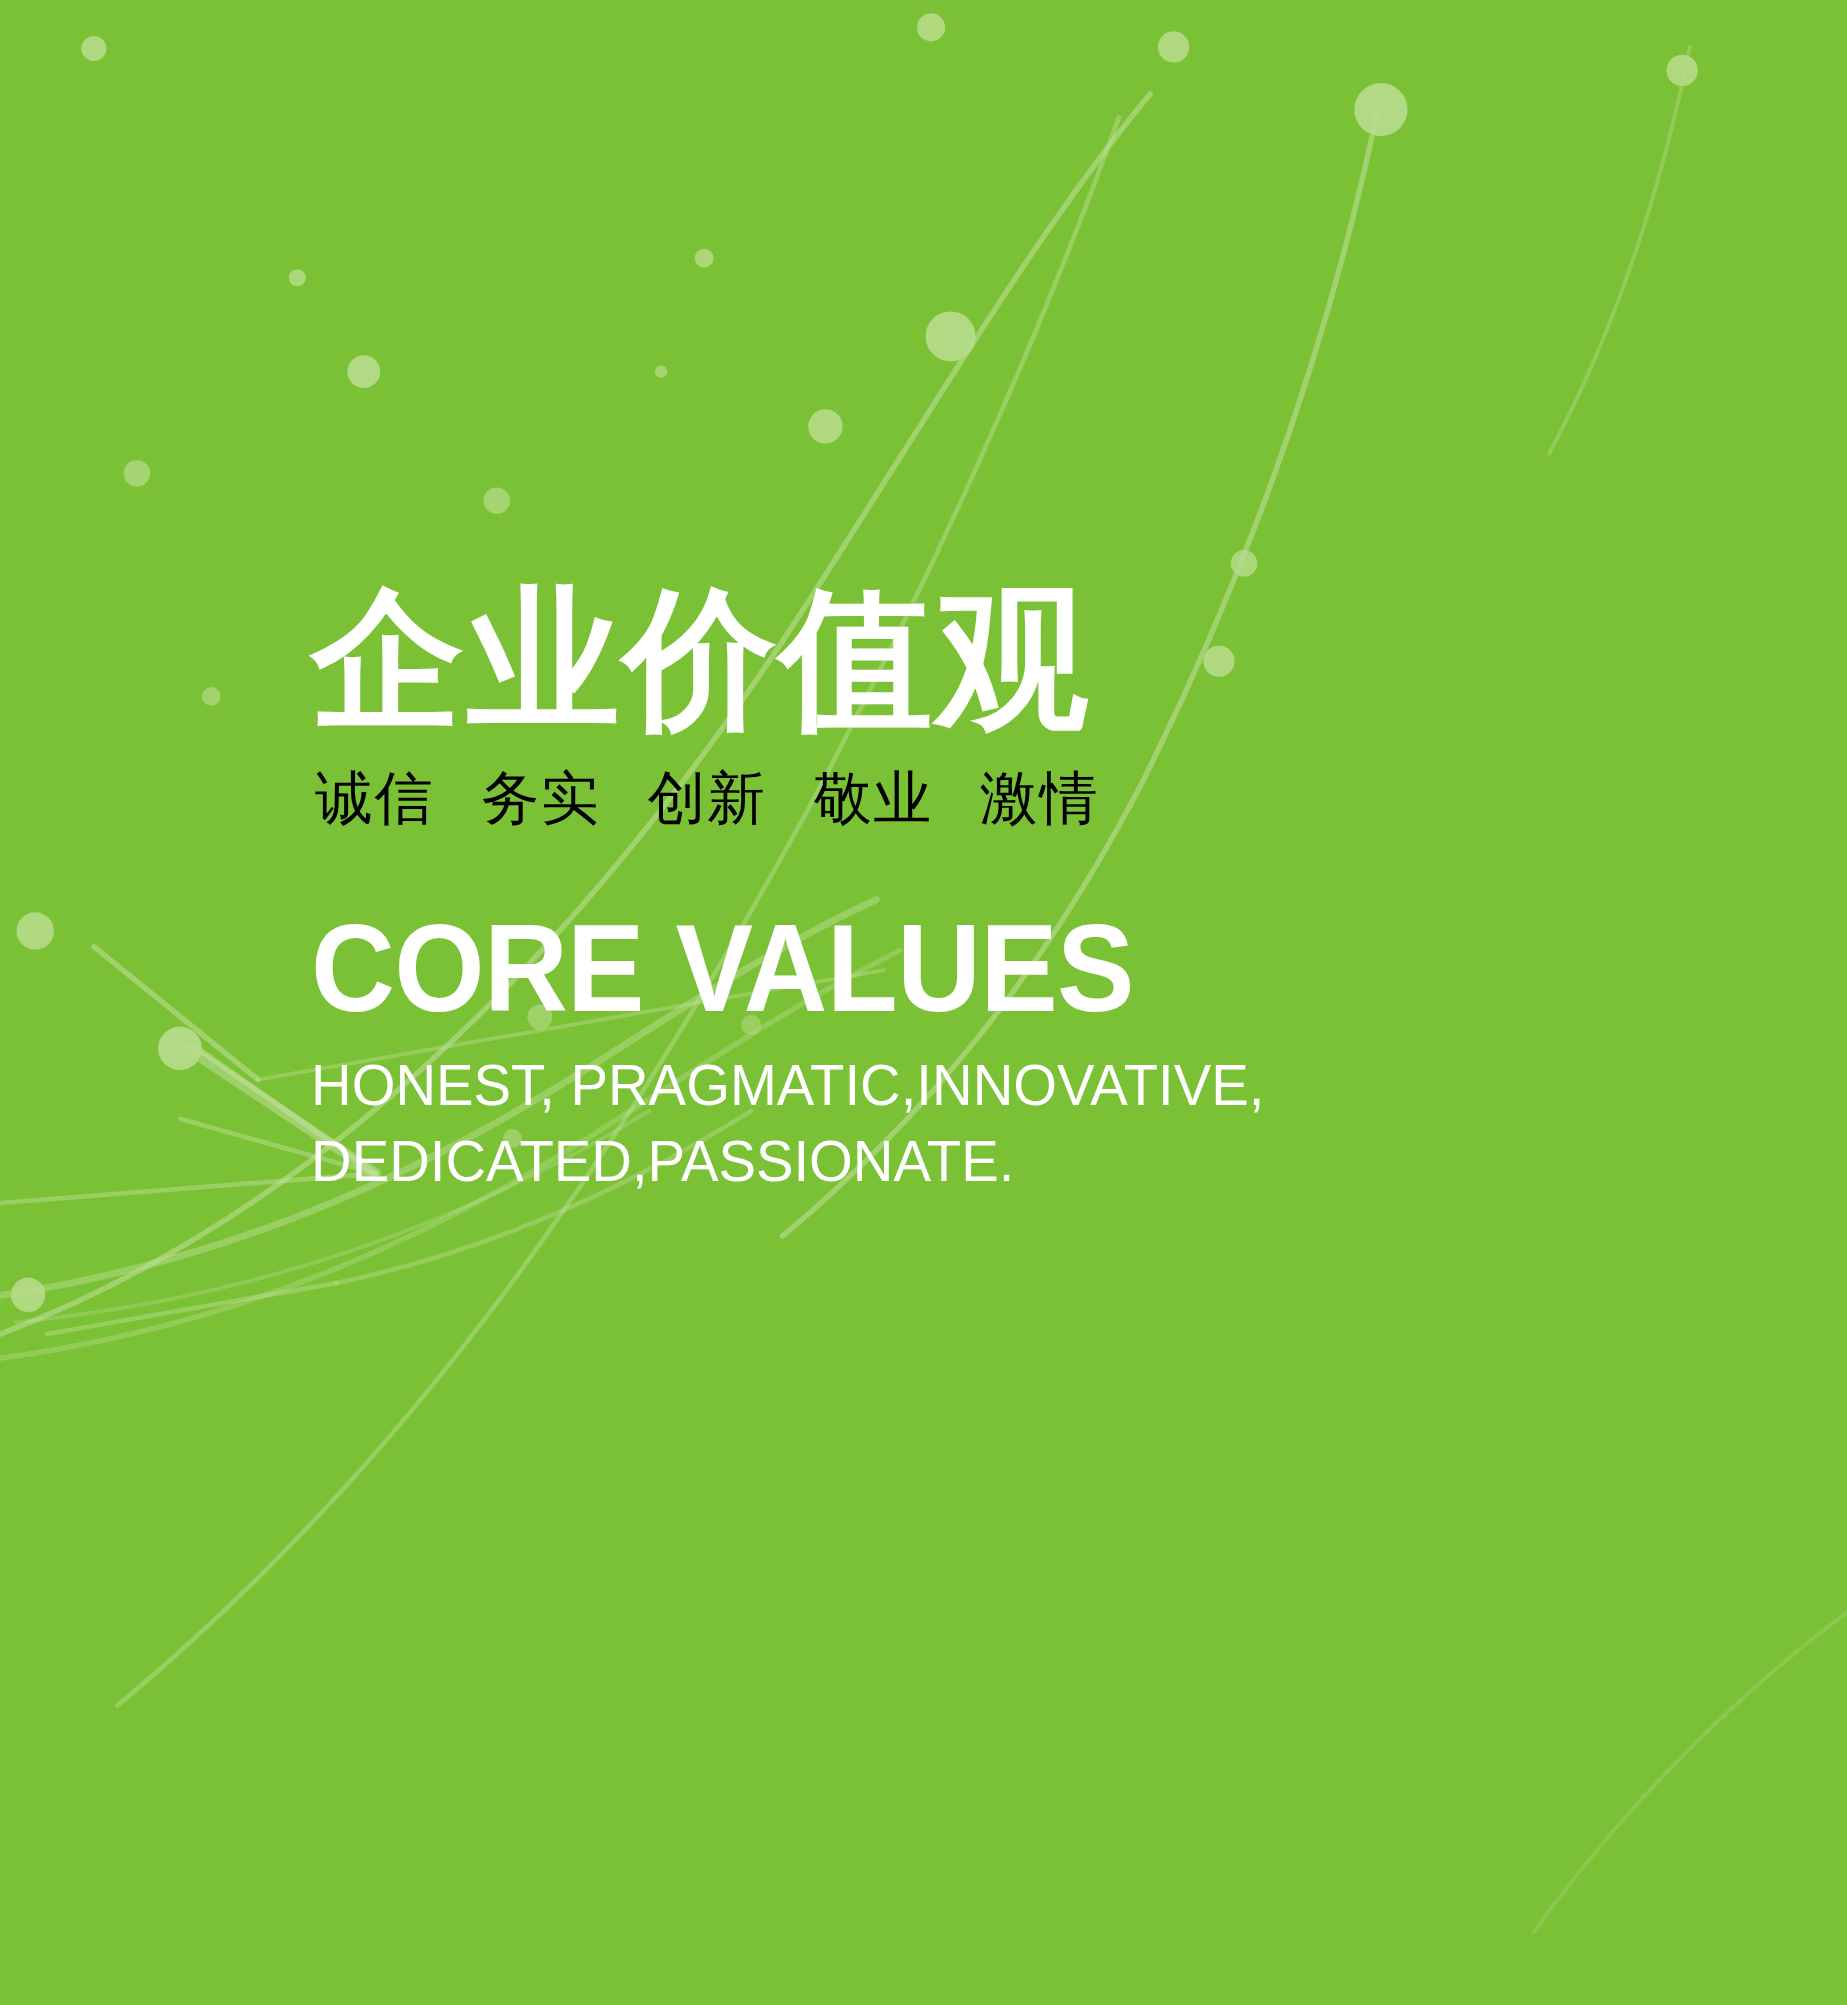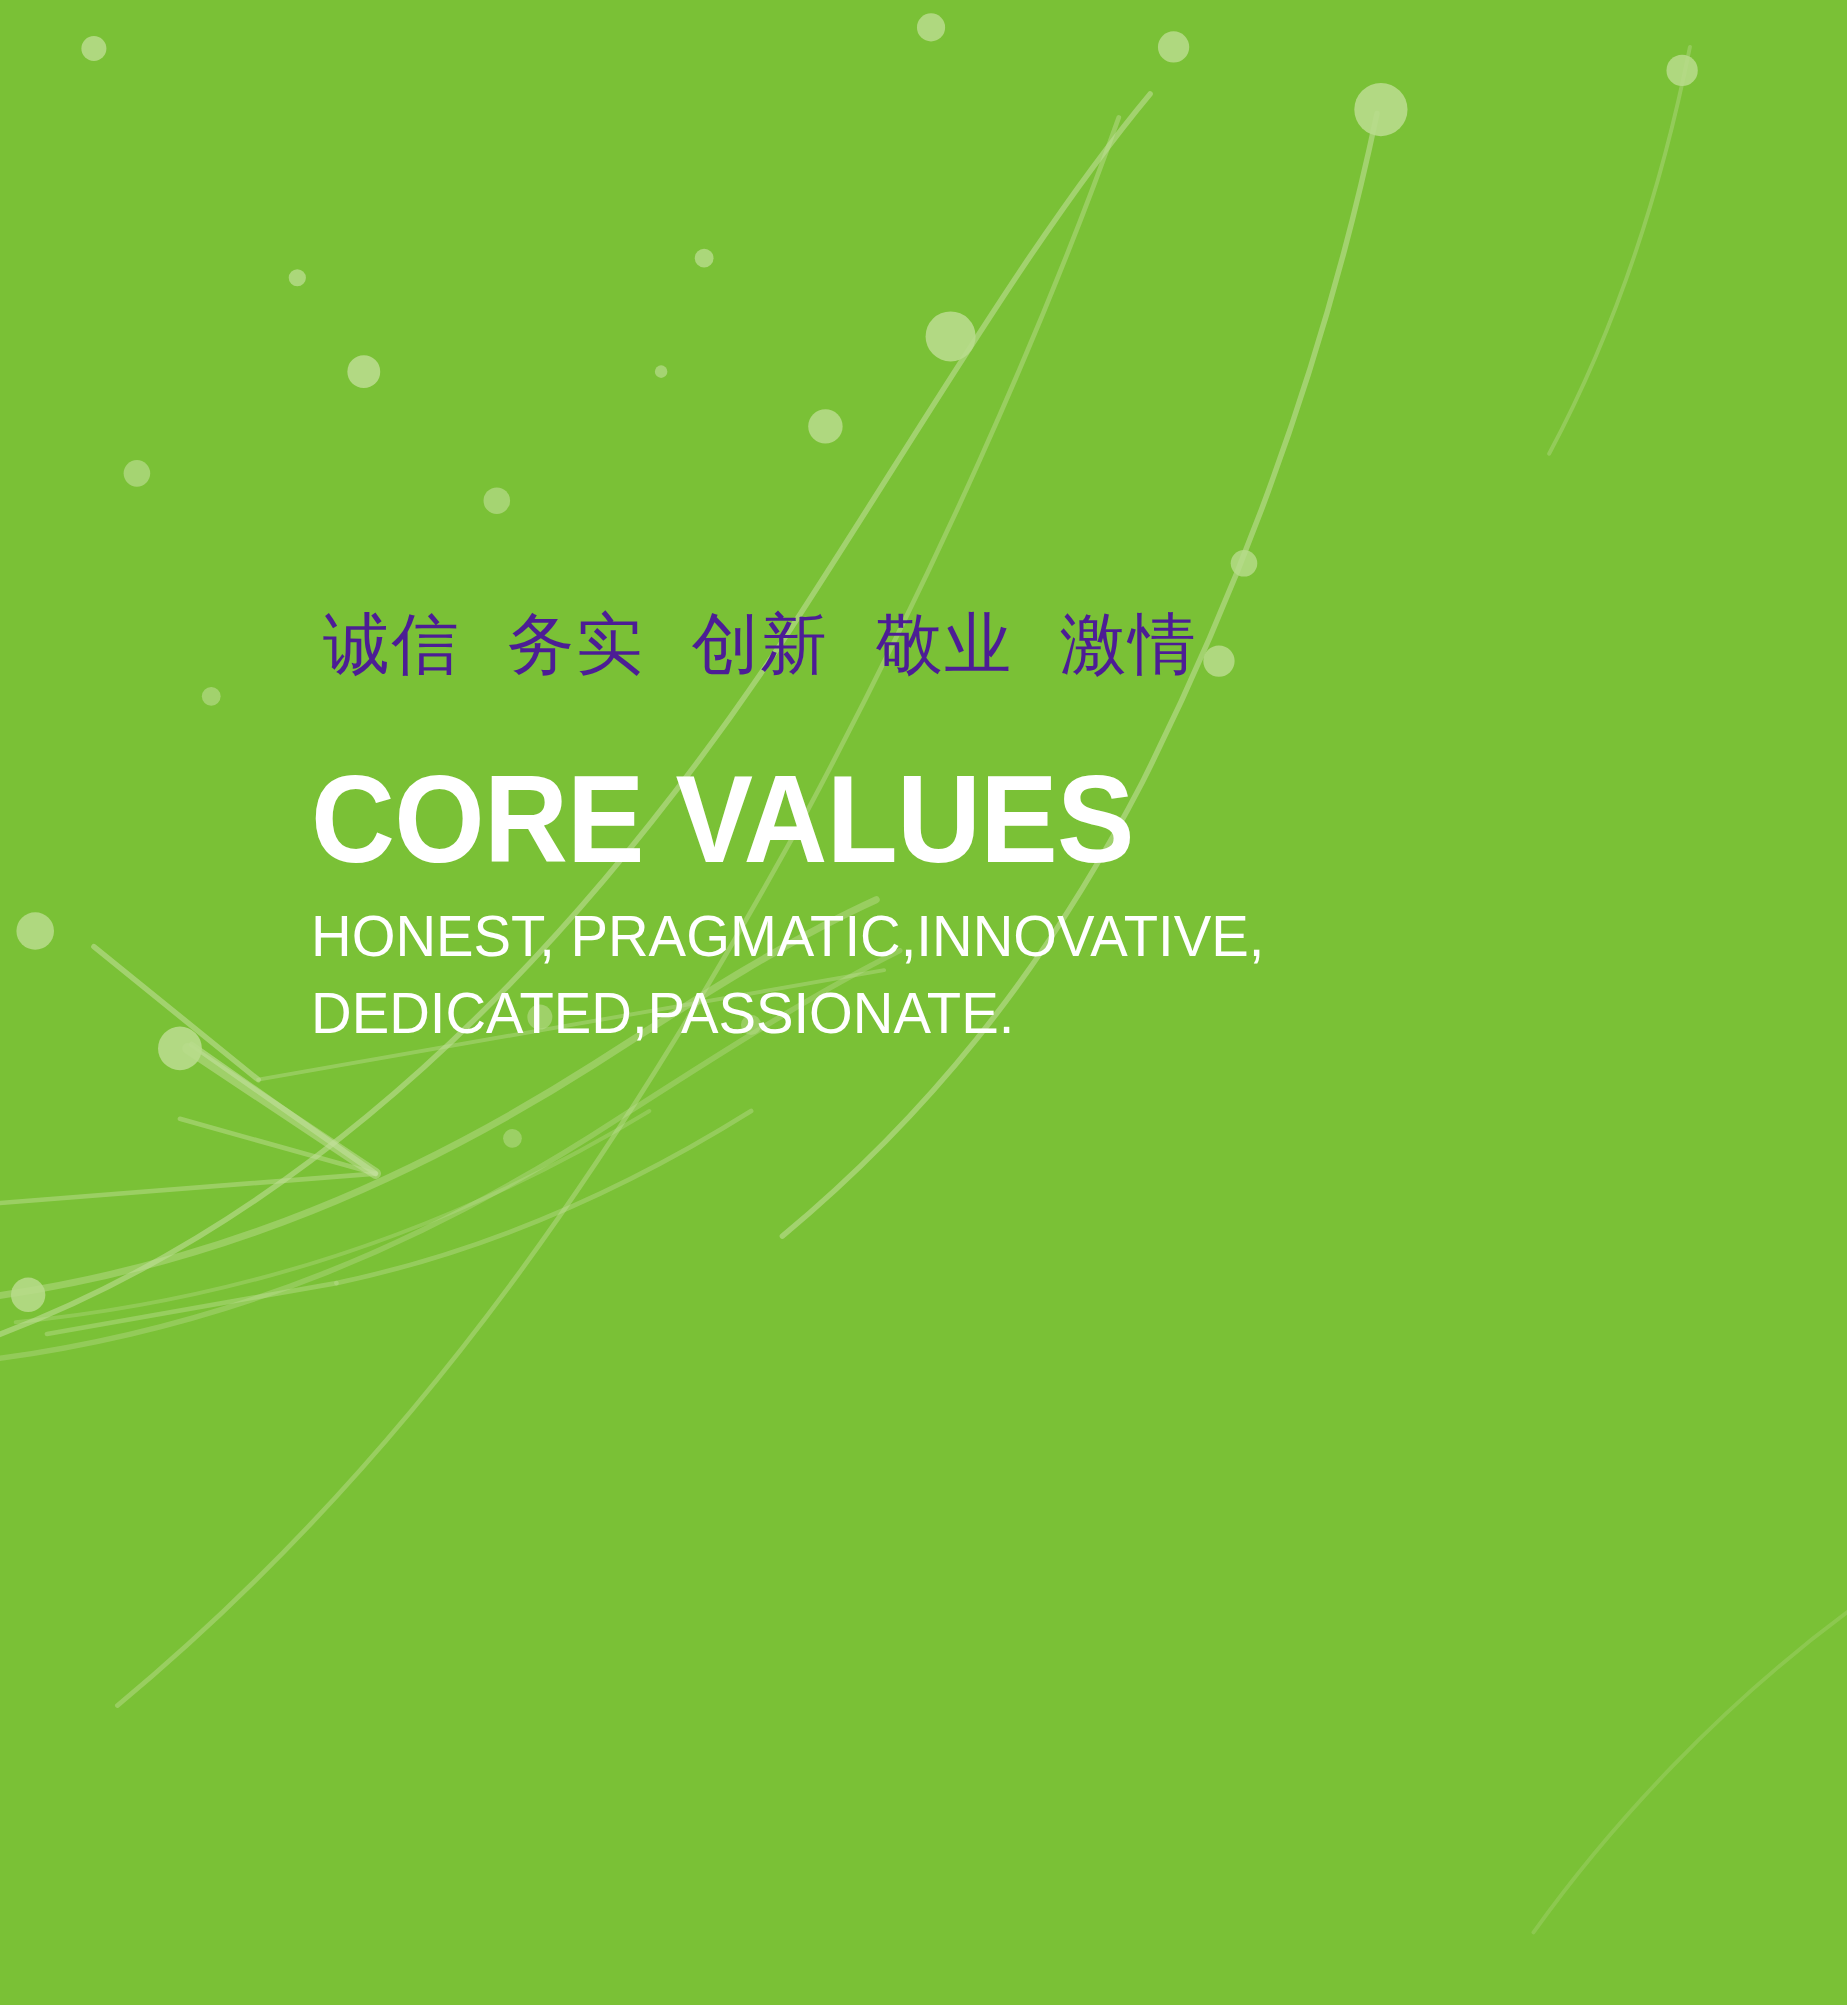--- a/index.html
+++ b/index.html
@@ -33,27 +33,27 @@
     color: #ffffff;
     font-size: 153px;
     line-height: 1.04;
     font-weight: 700;
     letter-spacing: 3.1px;
     white-space: nowrap;
     margin: 0;
     font-family: "DejaVu Sans", "Liberation Sans", sans-serif;
   }
   .zh-sub {
-    color: #4c1d95;
-    font-size: 67px;
+    color: #000000;
+    font-size: 58px;
     line-height: 1.18;
     font-weight: 400;
     letter-spacing: 1.6px;
     white-space: nowrap;
-    margin: 25px 0 0 12px;
+    margin: 25px 0 0 4px;
     font-family: "DejaVu Sans", "Liberation Sans", sans-serif;
   }
   .zh-sub .gap {
     display: inline-block;
     width: 47px;
   }
   .en-title {
     color: #ffffff;
     font-size: 125px;
     line-height: 1.0;
@@ -134,20 +134,21 @@
       <circle cx="230" cy="1340" r="28" opacity="0.9"></circle>
       <circle cx="36" cy="1655" r="22" opacity="0.85"></circle>
       <circle cx="690" cy="1300" r="16" opacity="0.6"></circle>
       <circle cx="655" cy="1455" r="12" opacity="0.55"></circle>
       <circle cx="960" cy="1310" r="13" opacity="0.5"></circle>
     </g>
   </svg>
 
   <div id="content">
 
+    <h1 class="zh-title">企业价值观</h1>
 
     <div class="zh-sub">
       <span>诚信</span><span class="gap"></span><span>务实</span><span class="gap"></span><span>创新</span><span class="gap"></span><span>敬业</span><span class="gap"></span><span>激情</span>
     </div>
 
     <div class="en-title">CORE VALUES</div>
 
     <div class="en-sub">
       <span class="en-sub-line">HONEST, PRAGMATIC,INNOVATIVE,</span>
       <span class="en-sub-line">DEDICATED,PASSIONATE.</span>

